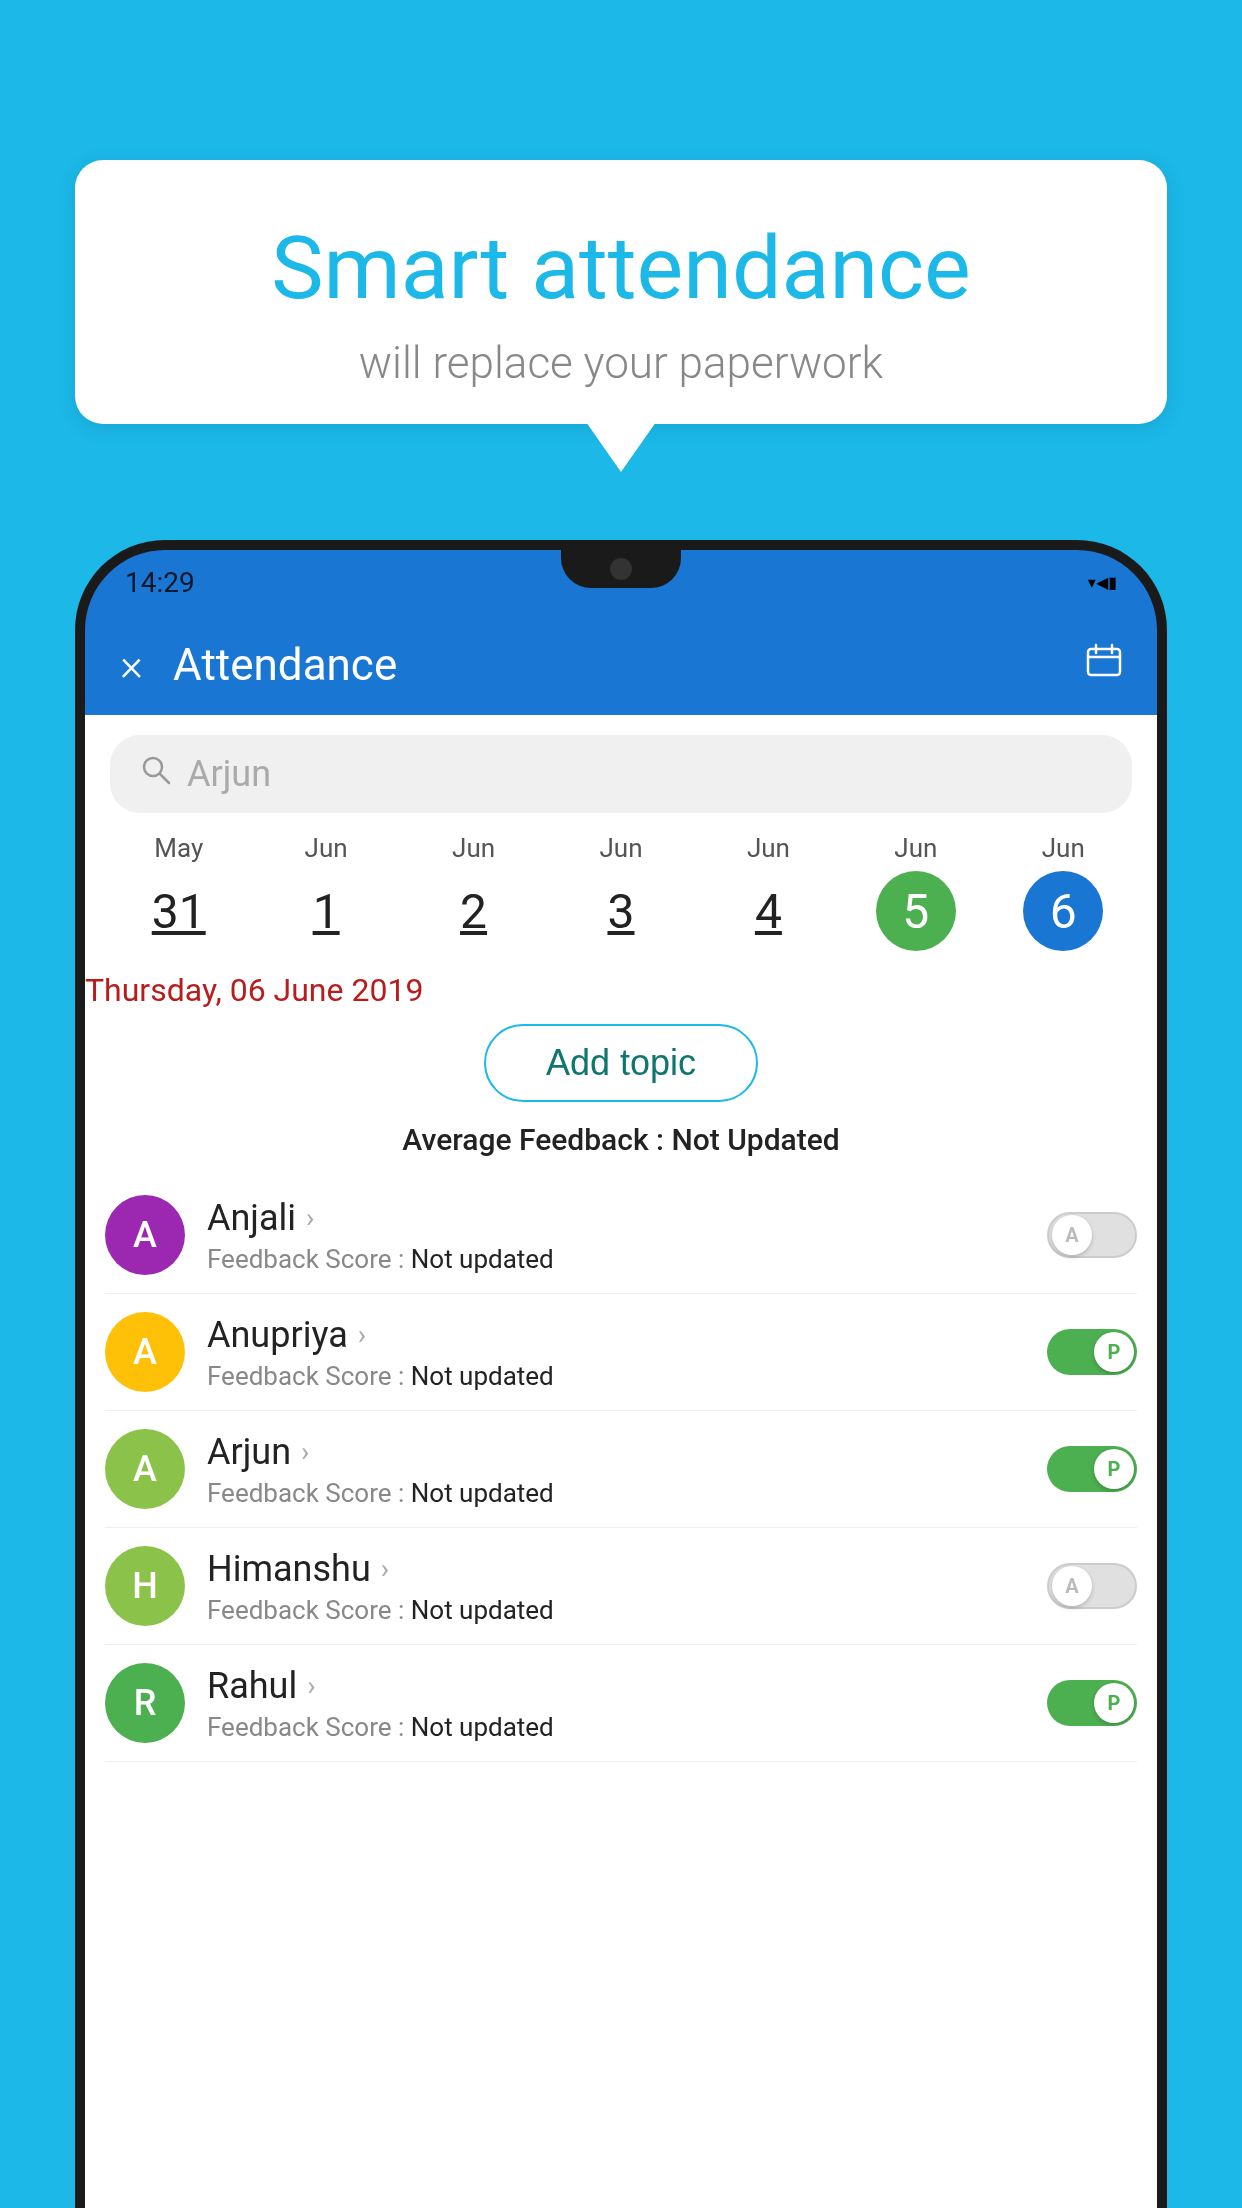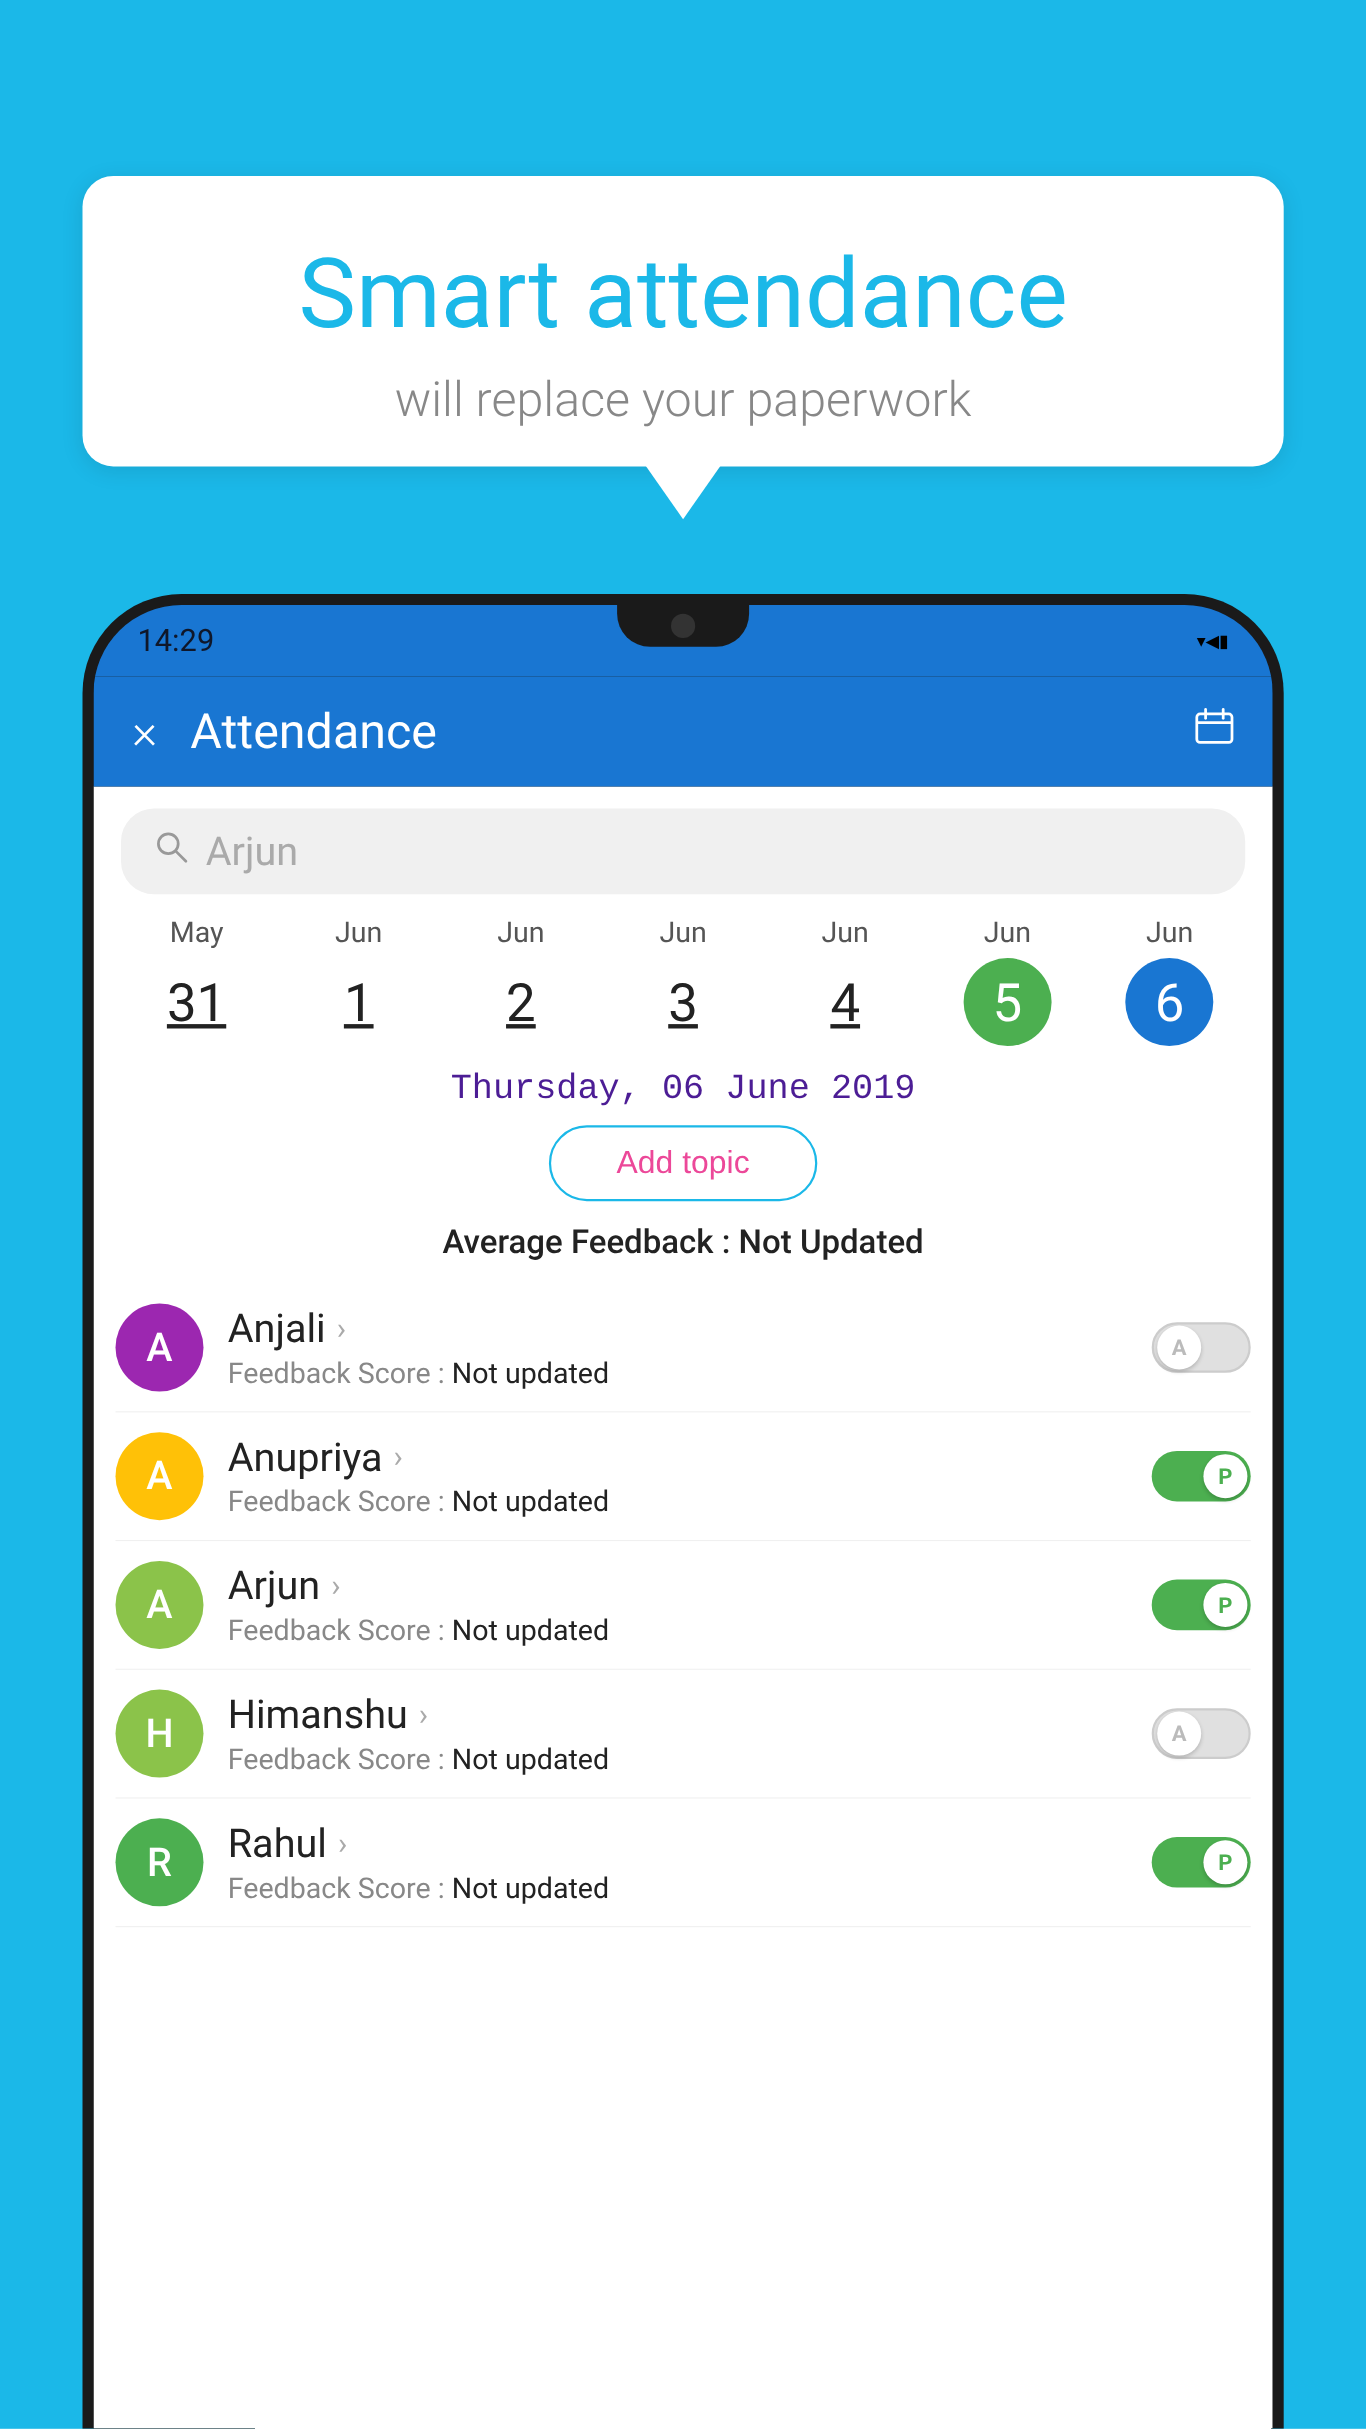--- a/index.html
+++ b/index.html
@@ -251,36 +251,35 @@
       align-items: center;
       justify-content: center;
       width: 80px;
       height: 80px;
       margin: 0 auto;
       text-decoration: underline;
     }
 
     
     .selected-date-info {
-      text-align: center;
+      text-align: left;
       padding: 20px 0 15px;
       font-size: 32px;
-      color: #4c1d95;
-      font-family: Liberation Mono, monospace;
+      color: #b91c1c;
     }
 
     
     .add-topic-btn {
       display: block;
       margin: 0 auto 20px;
       border: 2px solid #1BB8E8;
       border-radius: 40px;
       padding: 16px 60px;
-      font-size: 29px;
-      color: #ec4899;
+      font-size: 36px;
+      color: #0f766e;
       background: white;
       cursor: pointer;
       width: fit-content;
     }
 
     
     .avg-feedback {
       text-align: center;
       font-size: 30px;
       color: #888;

